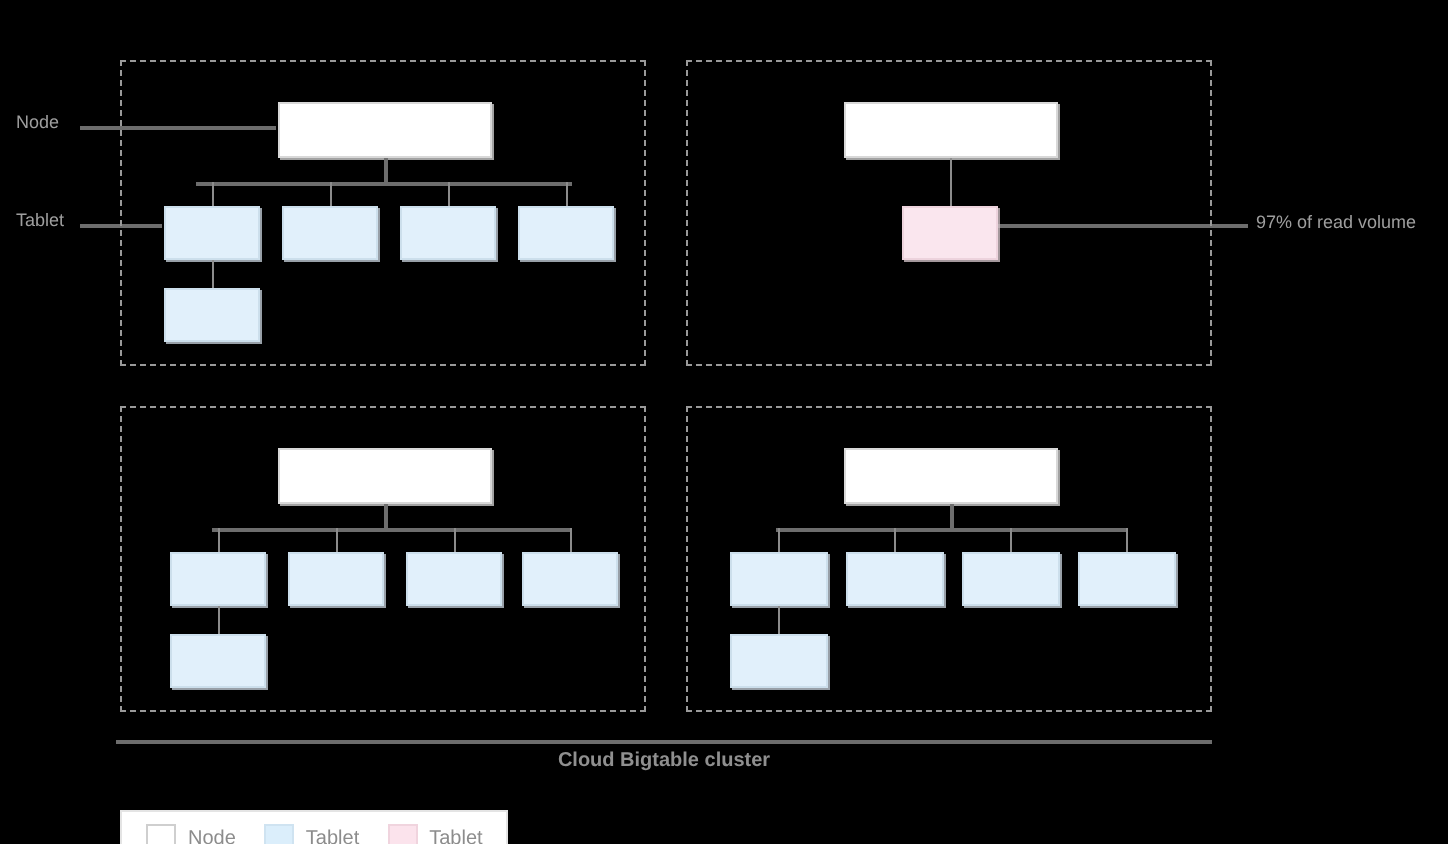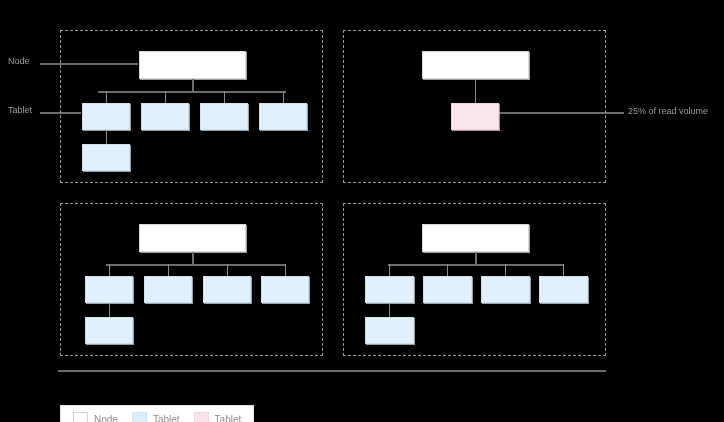--- a/index.html
+++ b/index.html
@@ -133,21 +133,21 @@
 <body>
 
 <div id="canvas">
 
   <div class="side-label" style="left:8px; top:36px;">Node</div>
   <div class="leader" style="left:40px; top:43px; width:98px;"></div>
 
   <div class="side-label" style="left:8px; top:85px;">Tablet</div>
   <div class="leader" style="left:40px; top:92px; width:41px;"></div>
 
-  <div class="side-label" style="left:628px; top:86px;">25% of read volume</div>
+  <div class="side-label" style="left:628px; top:86px;">97% of read volume</div>
   <div class="leader" style="left:498px; top:92px; width:126px;"></div>
 
   <div class="quadrant q-tl">
 
     <div class="box node-box" style="left:78px; top:20px; width:107px; height:28px;"></div>
 
     <div class="line line-thick-v" style="left:131px; top:48px; height:12px;"></div>
 
     <div class="line line-thick-h" style="left:37px; top:60px; width:188px;"></div>
 
@@ -197,20 +197,21 @@
     <div class="line line-v" style="left:219px; top:60px; height:12px;"></div>
     <div class="box tablet-box" style="left:21px;  top:72px; width:49px; height:27px;"></div>
     <div class="box tablet-box" style="left:79px;  top:72px; width:49px; height:27px;"></div>
     <div class="box tablet-box" style="left:137px; top:72px; width:49px; height:27px;"></div>
     <div class="box tablet-box" style="left:195px; top:72px; width:49px; height:27px;"></div>
     <div class="line line-v" style="left:45px; top:99px; height:14px;"></div>
     <div class="box tablet-box" style="left:21px; top:113px; width:49px; height:27px;"></div>
   </div>
 
   <div id="cluster-rule"></div>
+  <div id="cluster-caption">Cloud Bigtable cluster</div>
 
   <div id="legend">
     <div class="legend-item">
       <span class="legend-swatch sw-node"></span>
       <span class="legend-label">Node</span>
     </div>
     <div class="legend-item">
       <span class="legend-swatch sw-tablet"></span>
       <span class="legend-label">Tablet</span>
     </div>

